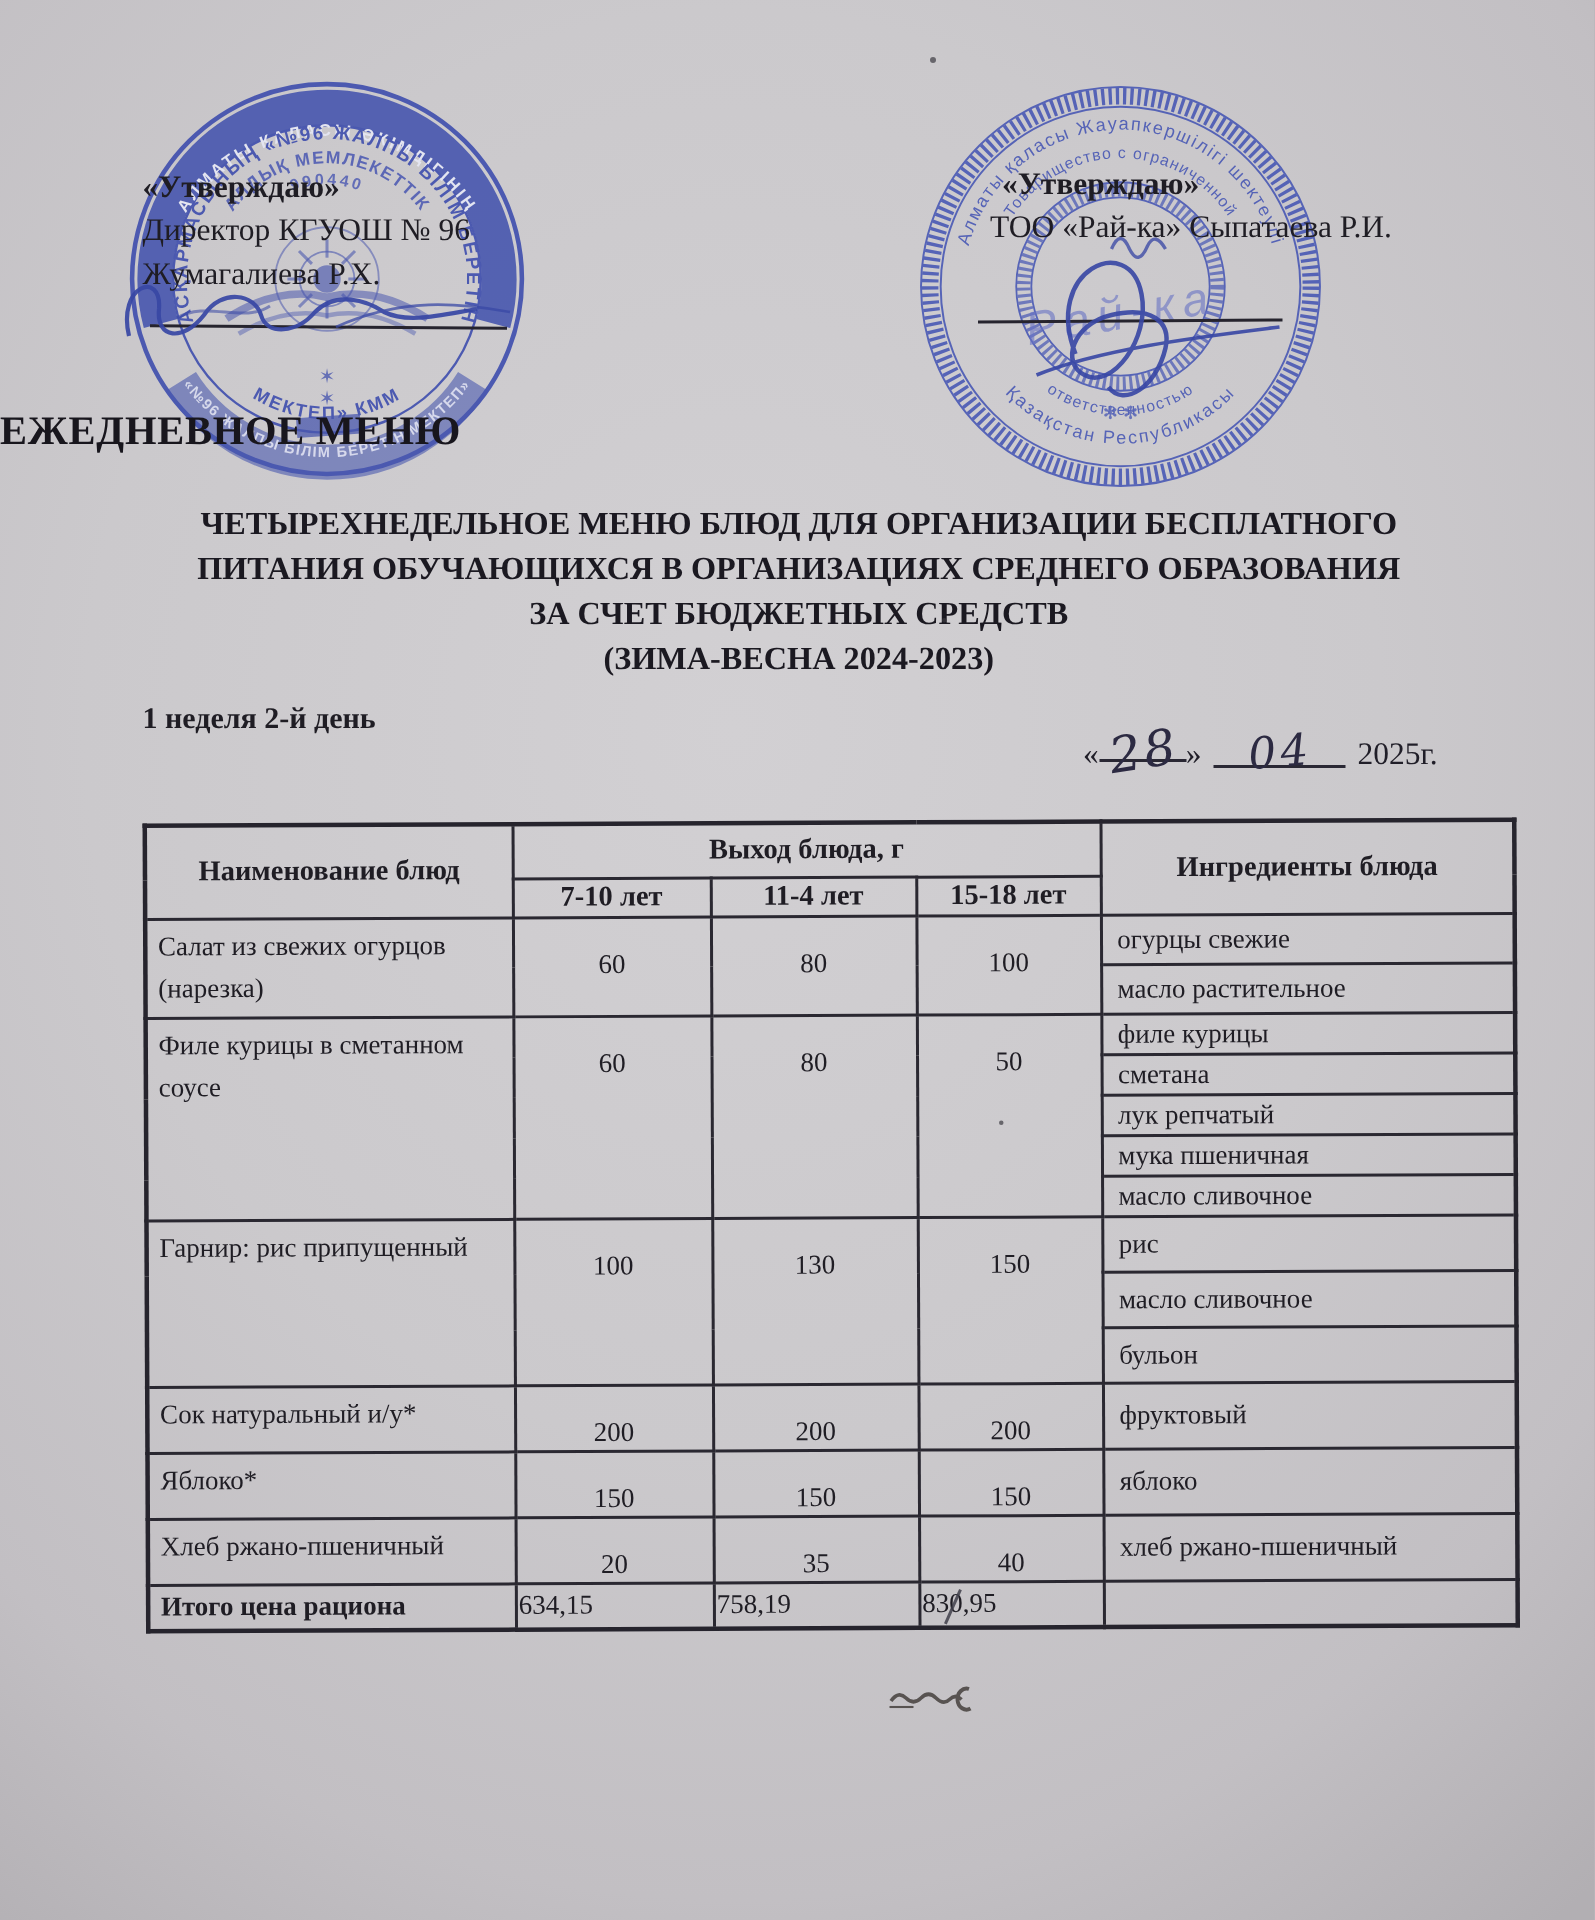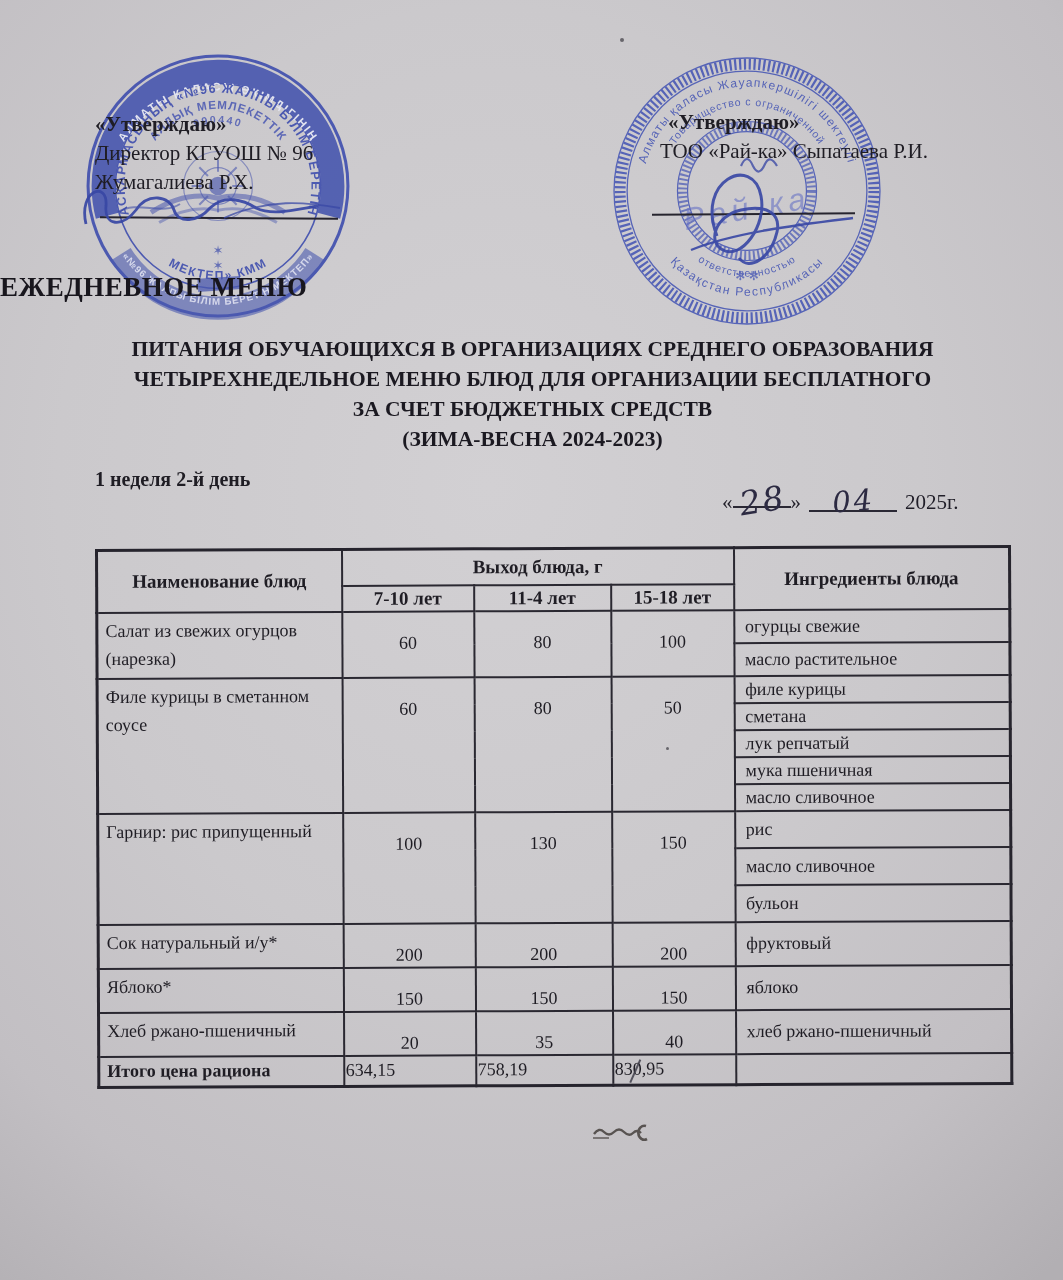--- a/index.html
+++ b/index.html
@@ -163,22 +163,22 @@
   <svg class="sig" style="left:655px;top:138px;width:220px;height:150px;" viewBox="0 0 220 150">
     <g fill="none" stroke="#3847a5" opacity="0.9">
       <path d="M 62 98 C 40 42 98 16 106 58 C 112 88 86 122 68 112 C 52 104 60 78 86 72 C 112 66 126 76 122 94 C 116 120 94 134 84 120" stroke-width="3"></path>
       <path d="M 36 112 C 80 94 150 86 198 80" stroke-width="2.4"></path>
       <path d="M 86 28 q 6 -14 12 0 q 6 12 12 -2 q 5 -10 12 2" stroke-width="2.2" opacity="0.85"></path>
     </g>
   </svg>
 
   <div class="doc-title">ЕЖЕДНЕВНОЕ МЕНЮ</div>
   <div class="subtitle">
+    <div>ЧЕТЫРЕХНЕДЕЛЬНОЕ МЕНЮ БЛЮД ДЛЯ ОРГАНИЗАЦИИ БЕСПЛАТНОГО</div>
     <div>ПИТАНИЯ ОБУЧАЮЩИХСЯ В ОРГАНИЗАЦИЯХ СРЕДНЕГО ОБРАЗОВАНИЯ</div>
-    <div>ЧЕТЫРЕХНЕДЕЛЬНОЕ МЕНЮ БЛЮД ДЛЯ ОРГАНИЗАЦИИ БЕСПЛАТНОГО</div>
     <div>ЗА СЧЕТ БЮДЖЕТНЫХ СРЕДСТВ</div>
     <div>(ЗИМА-ВЕСНА 2024-2023)</div>
   </div>
 
   <div class="week-label">1 неделя 2-й день</div>
 
   <div class="date-row">
     <span>«</span>
       <span class="blank blank-day"><span class="hand hand-day">28</span></span>
       <span>»</span>

